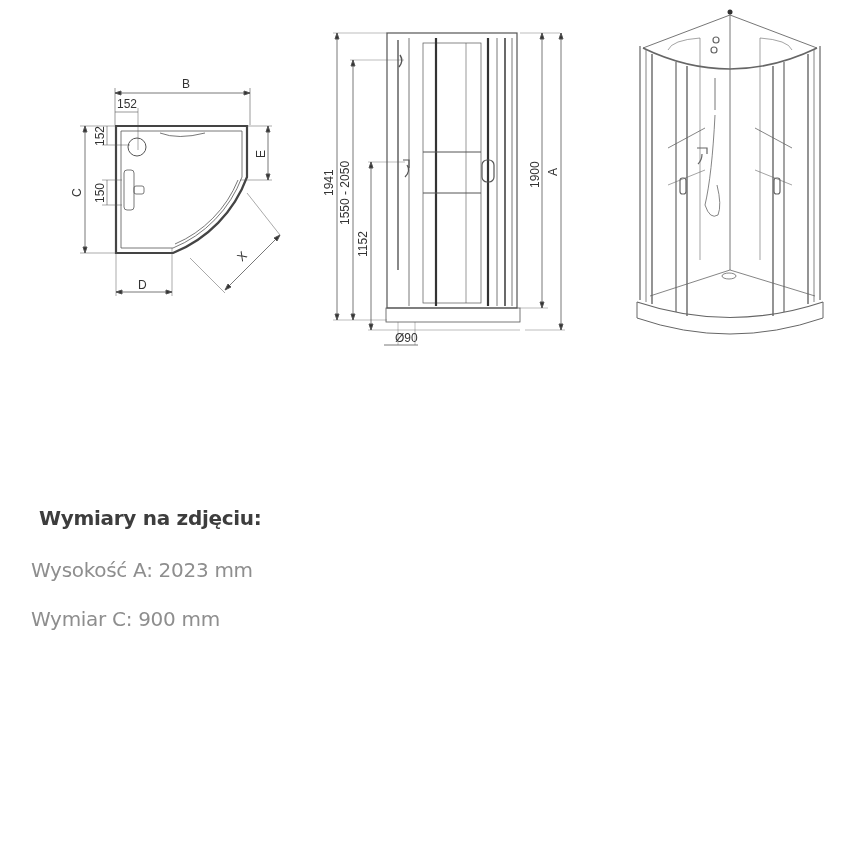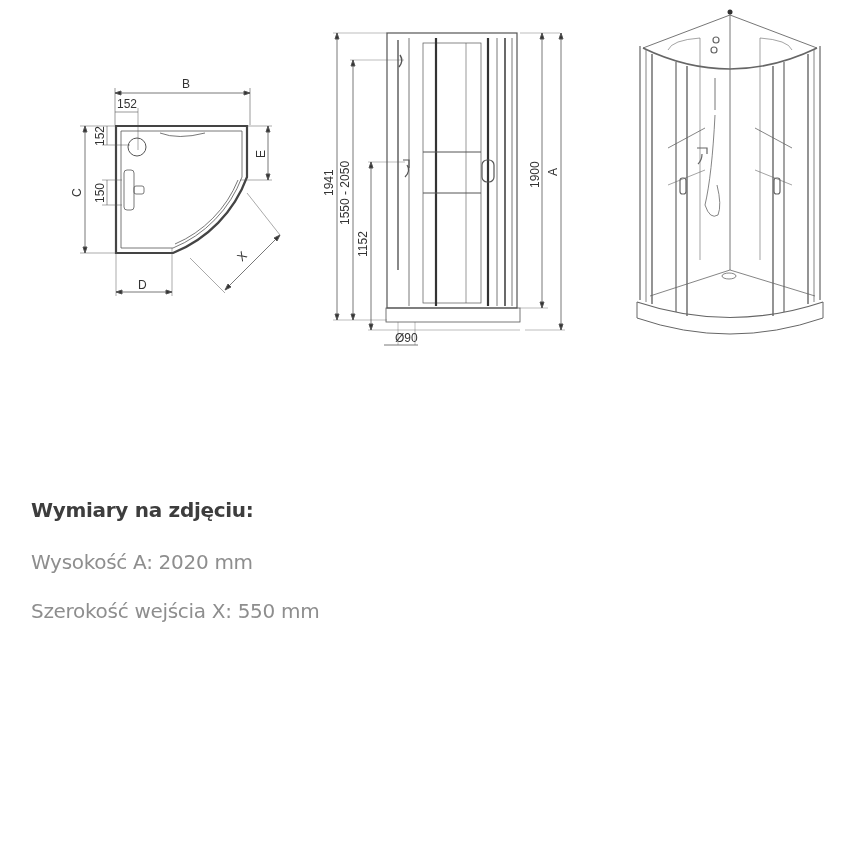--- a/index.html
+++ b/index.html
@@ -1,21 +1,21 @@
 <!DOCTYPE html>
 <html><head>
   <meta charset="utf-8">
   <style>
     html, body { margin: 0; padding: 0; background: #ffffff; }
     body { width: 850px; height: 845px; position: relative; overflow: hidden; font-family: "DejaVu Sans", sans-serif; }
     .diagram-area { position: absolute; left: 0; top: 0; width: 850px; height: 380px; }
     .diagram-area svg { position: absolute; left: 0; top: 0; }
     .dim-text { font-family: "Liberation Sans", sans-serif; font-size: 12px; fill: #333; }
     .specs { position: absolute; left: 31px; top: 490px; }
-    .specs-title { font-family: "DejaVu Sans", sans-serif; font-size: 20px; color: #3d3d3d; margin: 0; height: 40px; line-height: 40px; letter-spacing: -0.3px; }
+    .specs-title { font-family: "DejaVu Sans", sans-serif; font-size: 20px; color: #3d3d3d; margin: 8px; height: 40px; line-height: 40px; letter-spacing: -0.3px; }
     .spec-list { list-style: none; margin: 0; padding: 0; margin-top: 16px; }
     .spec-item { font-family: "DejaVu Sans", sans-serif; font-size: 20px; color: #8e8e8e; height: 49px; line-height: 32px; letter-spacing: -0.3px; }
   </style>
 </head>
 <body>
 
 <div class="diagram-area">
   <svg width="850" height="380" viewBox="0 0 850 380" xmlns="http://www.w3.org/2000/svg">
 
     <g stroke="#555" fill="none" stroke-width="1">
@@ -177,16 +177,16 @@
       <path d="M715 78 L715 110" stroke-width="0.9"></path>
       <path d="M697 148 h10 v6 M702 154 q0 6 -4 10" stroke-width="1.2"></path>
       <path d="M715 115 Q 712 175 705 205 Q 710 220 718 215 Q 722 205 717 185" stroke-width="0.8"></path>
     </g>
   </svg>
 </div>
 
 <div class="specs">
   <h3 class="specs-title">Wymiary na zdjęciu:</h3>
   <ul class="spec-list">
-    <li class="spec-item">Wysokość A: 2020 mm</li>
-    <li class="spec-item">Szerokość wejścia X: 550 mm</li>
+    <li class="spec-item">Wysokość A: 2023 mm</li>
+    <li class="spec-item">Wymiar C: 900 mm</li>
   </ul>
 </div>
 
 </body></html>

